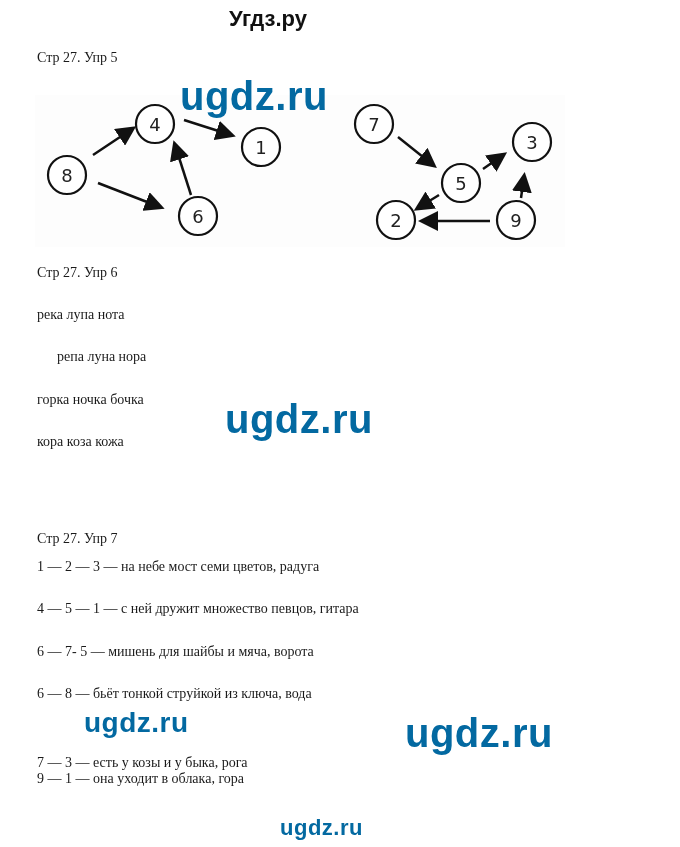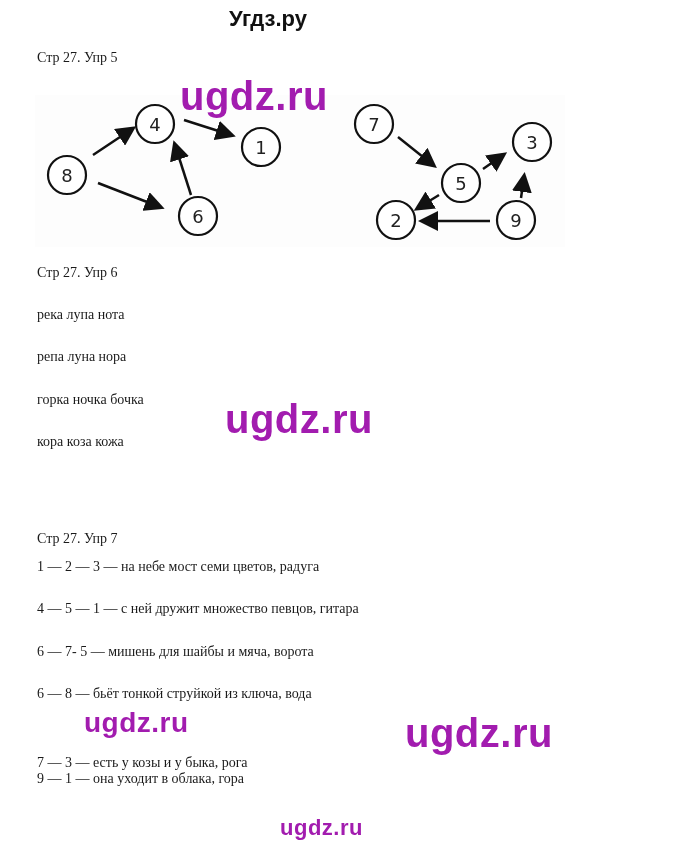--- a/index.html
+++ b/index.html
@@ -2,21 +2,21 @@
 <html><head>
 <meta charset="utf-8">
 <style>
   html, body { margin: 0; padding: 0; background: #ffffff; }
   body { width: 680px; height: 847px; position: relative; overflow: hidden;
          font-family: "Liberation Serif", serif; color: #111; }
   .site-title { position: absolute; top: 6px; left: 0; width: 536px; text-align: center;
          font-family: "Liberation Sans", sans-serif; font-weight: bold; font-size: 22px; color: #111; }
   .line { position: absolute; left: 37px; font-size: 14px; white-space: nowrap; color: #1a1a1a; }
   .wm { position: absolute; font-family: "Liberation Sans", sans-serif; font-weight: bold;
-        color: #a21caf; white-space: nowrap; letter-spacing: 0.5px; text-align: center; }
+        color: #0369a1; white-space: nowrap; letter-spacing: 0.5px; text-align: center; }
   .wm.big { font-size: 40px; }
   .wm.mid { font-size: 28px; }
   .wm.small { font-size: 22px; }
   .diagram { position: absolute; left: 35px; top: 95px; width: 530px; height: 152px; background: #fdfdfd; }
   .diagram svg { width: 530px; height: 152px; display: block; }
   .node-label { font-family: "DejaVu Sans", sans-serif; font-size: 18px; }
 </style>
 </head>
 <body>
 
@@ -66,21 +66,21 @@
       <text x="361" y="125">2</text>
       <text x="481" y="125">9</text>
     </g>
   </svg>
 </div>
 
 <div class="wm big" style="left:180px; top:74px;">ugdz.ru</div>
 
 <div class="line" style="top:265px;">Стр 27. Упр 6</div>
 <div class="line" style="top:307px;text-align:center;">река лупа нота</div>
-<div class="line" style="top:349px;">репа луна нора</div>
+<div class="line" style="top:349px;margin-left:20px;">репа луна нора</div>
 <div class="line" style="top:392px;">горка ночка бочка</div>
 <div class="line" style="top:434px;">кора коза кожа</div>
 
 <div class="wm big" style="left:225px; top:397px;">ugdz.ru</div>
 
 <div class="line" style="top:515px;margin-top:16px;">Стр 27. Упр 7</div>
 <div class="line" style="top:559px;">1 — 2 — 3 — на небе мост семи цветов, радуга</div>
 <div class="line" style="top:601px;">4 — 5 — 1 — с ней дружит множество певцов, гитара</div>
 <div class="line" style="top:644px;">6 — 7- 5 — мишень для шайбы и мяча, ворота</div>
 <div class="line" style="top:686px;">6 — 8 — бьёт тонкой струйкой из ключа, вода</div>

